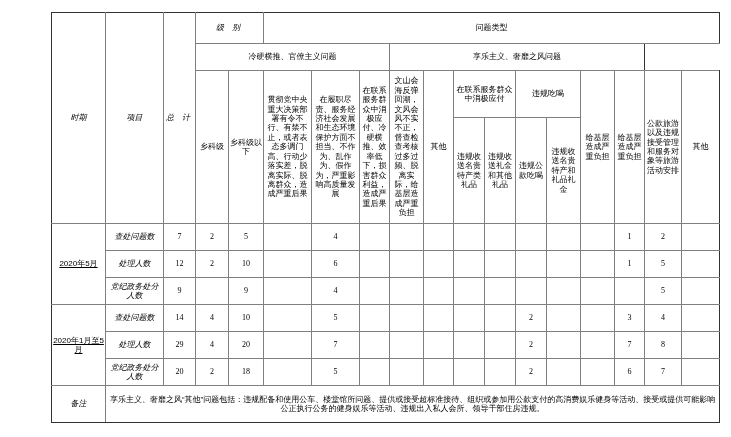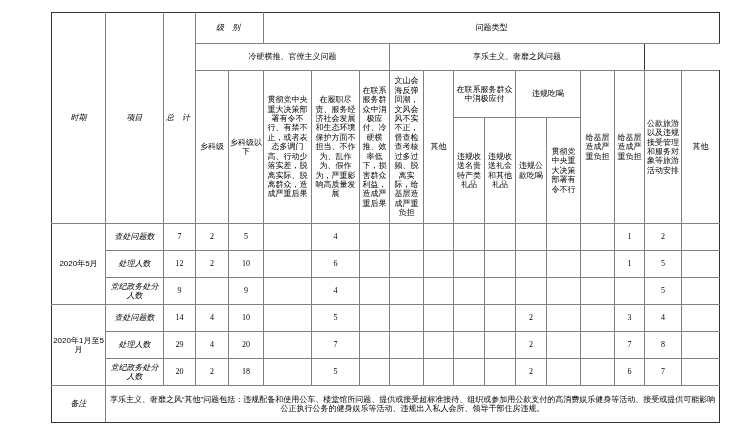--- a/index.html
+++ b/index.html
@@ -48,21 +48,21 @@
   .lbl{font-size:8.4px;font-style:italic;}
   .num{font-size:8.2px;font-family:"Liberation Serif","DejaVu Serif",serif;}
   .note{
     text-align:left;
     font-size:7.8px;
     line-height:1.6;
     padding:3px 4px;
     margin-left:17px;
   }
   .spaced{letter-spacing:3px;}
-  .period{font-size:8.2px;line-height:1.35;}
+  .period{font-size:8.2px;line-height:1.35;text-decoration:underline;}
 </style>
 </head>
 <body>
 
 <div id="sheet">
 
   <table class="grid">
     <colgroup>
       <col style="width:54px">
       <col style="width:58px">
@@ -114,21 +114,21 @@
       <td class="vert" rowspan="2">给基层造成严重负担</td>
       <td class="vert" rowspan="2">给基层造成严重负担</td>
       <td class="vert" rowspan="2">公款旅游以及违规接受管理和服务对象等旅游活动安排</td>
       <td class="vert thickR" rowspan="2">其他</td>
     </tr>
 
     <tr>
       <td class="vert">违规收送名贵特产类礼品</td>
       <td class="vert thickL">违规收送礼金和其他礼品</td>
       <td class="vert">违规公款吃喝</td>
-      <td class="vert">贯彻党中央重大决策部署有令不行</td>
+      <td class="vert">违规收送名贵特产和礼品礼金</td>
     </tr>
 
     <tr>
       <td class="period thickT thickL" rowspan="3">2020年5月</td>
       <td class="lbl thickT" style="height:24px">查处问题数</td>
       <td class="num thickT">7</td>
       <td class="num thickT">2</td>
       <td class="num thickT">5</td>
       <td class="num thickT"></td>
       <td class="num thickT">4</td>

